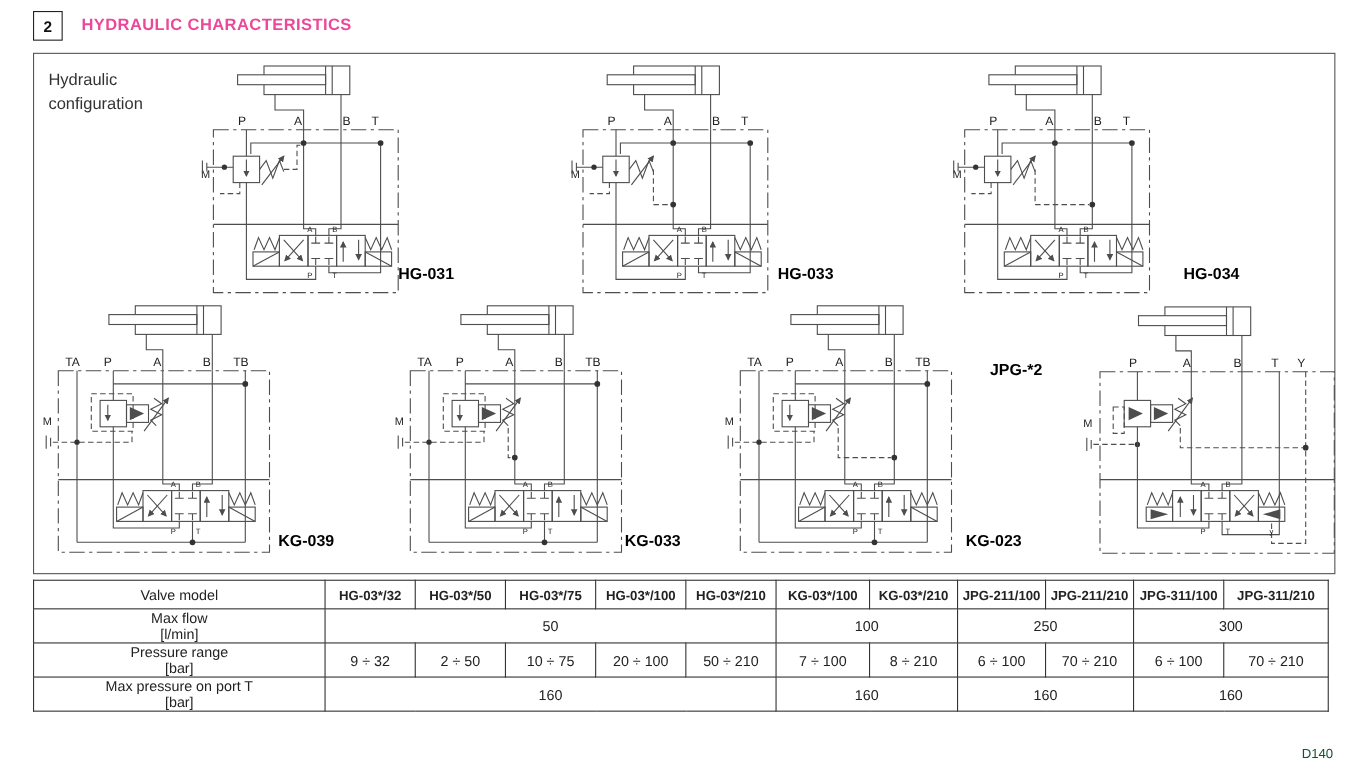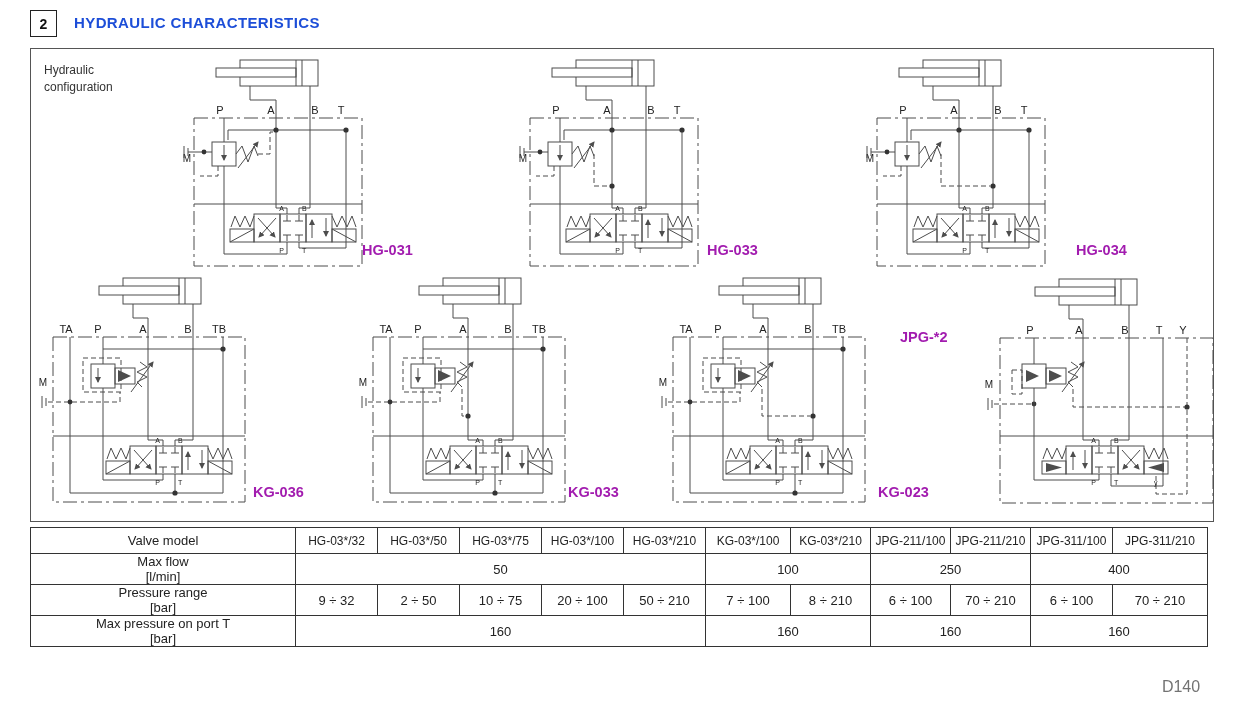--- a/index.html
+++ b/index.html
@@ -1,39 +1,39 @@
 <!DOCTYPE html>
 <html><head>
 <meta charset="utf-8">
 <style>
   html,body{margin:0;padding:0;background:#fff;}
   body{width:1245px;height:707px;position:relative;font-family:"Liberation Sans",sans-serif;color:#222;overflow:hidden;}
   .abs{position:absolute;}
   
   .secbox{left:30px;top:10px;width:25px;height:25px;border:1.6px solid #222;display:flex;align-items:center;justify-content:center;font-weight:bold;font-size:14px;color:#111;}
-  .sectitle{left:74px;top:14px;font-weight:bold;font-size:15px;letter-spacing:.4px;color:#1d4ed8;}
+  .sectitle{left:74px;top:14px;font-weight:bold;font-size:15px;letter-spacing:.4px;color:#ec4899;}
   
   .figbox{left:30px;top:48px;width:1184px;height:474px;border:1px solid #555;box-sizing:border-box;}
-  .figcaption{left:44px;top:62px;width:96px;font-size:12px;color:#333;line-height:1.45;}
-  .modellabel{font-weight:bold;font-size:14.5px;color:#a21caf;white-space:nowrap;}
-  .pagecode{left:1150px;top:678px;width:62px;text-align:center;font-size:16px;color:#737373;}
+  .figcaption{left:44px;top:62px;width:96px;font-size:15px;color:#333;line-height:1.45;}
+  .modellabel{font-weight:bold;font-size:14.5px;color:#000000;white-space:nowrap;}
+  .pagecode{left:1150px;top:678px;width:62px;text-align:right;font-size:12px;color:#14532d;}
   
   svg.diag{position:absolute;overflow:visible;}
   .ln{fill:none;stroke:#4d4d4d;stroke-width:1;}
   .pl{fill:none;stroke:#4d4d4d;stroke-width:1;stroke-dasharray:5 3;}
   .mani{fill:none;stroke:#4d4d4d;stroke-width:1;stroke-dasharray:14 4 3 4;}
   .pt{font-family:"Liberation Sans",sans-serif;font-size:11px;fill:#222;text-anchor:middle;}
   .tiny{font-family:"Liberation Sans",sans-serif;font-size:7px;fill:#222;}
   .mlab{font-family:"Liberation Sans",sans-serif;font-size:10px;fill:#222;text-anchor:middle;}
   .dot{fill:#333;stroke:none;}
   
   table.spec{position:absolute;left:30px;top:527px;border-collapse:collapse;table-layout:fixed;width:1177px;background:#fff;}
   table.spec td,table.spec th{border:1px solid #333;font-size:13px;color:#222;text-align:center;padding:0;height:25px;font-weight:normal;white-space:nowrap;overflow:hidden;}
   table.spec{border:1.5px solid #333;}
-  table.spec th.model{font-weight:normal;font-size:12px;}
+  table.spec th.model{font-weight:bold;font-size:12px;}
   td.rowlabel{text-align:left;}
   td.rowlabel .cellflex{display:flex;justify-content:space-between;padding:0 8px 0 8px;flex-direction:column;}
   th.corner{text-align:left;padding-left:8px;font-size:13px;}
 </style>
 </head>
 <body>
 
 <svg width="0" height="0" style="position:absolute" aria-hidden="true">
   <defs>
     <marker id="ah" markerWidth="7" markerHeight="7" refX="5" refY="3" orient="auto">
@@ -406,21 +406,21 @@
   <text class="tiny" x="136" y="167" text-anchor="end">A</text>
   <text class="tiny" x="154" y="167">B</text>
   <text class="tiny" x="136" y="209" text-anchor="end">P</text>
   <text class="tiny" x="154" y="209">T</text>
   <text class="tiny" x="194" y="209">y</text>
 </svg>
 
 <div class="abs modellabel" style="left:362px;top:242px">HG-031</div>
 <div class="abs modellabel" style="left:707px;top:242px">HG-033</div>
 <div class="abs modellabel" style="left:1076px;top:242px">HG-034</div>
-<div class="abs modellabel" style="left:253px;top:484px">KG-036</div>
+<div class="abs modellabel" style="left:253px;top:484px">KG-039</div>
 <div class="abs modellabel" style="left:568px;top:484px">KG-033</div>
 <div class="abs modellabel" style="left:878px;top:484px">KG-023</div>
 <div class="abs modellabel" style="left:900px;top:329px">JPG-*2</div>
 
 <table class="spec">
   <colgroup>
     <col style="width:265px">
       <col style="width:82px">
       <col style="width:82px">
       <col style="width:82px">
@@ -451,21 +451,21 @@
   <tr>
     <td class="rowlabel">
       <div class="cellflex">
         <span>Max flow</span>
         <span>[l/min]</span>
       </div>
     </td>
     <td colspan="5">50</td>
     <td colspan="2">100</td>
     <td colspan="2">250</td>
-    <td colspan="2">400</td>
+    <td colspan="2">300</td>
   </tr>
   <tr>
     <td class="rowlabel">
       <div class="cellflex">
         <span>Pressure range</span>
         <span>[bar]</span>
       </div>
     </td>
     <td>9 ÷ 32</td>
     <td>2 ÷ 50</td>

